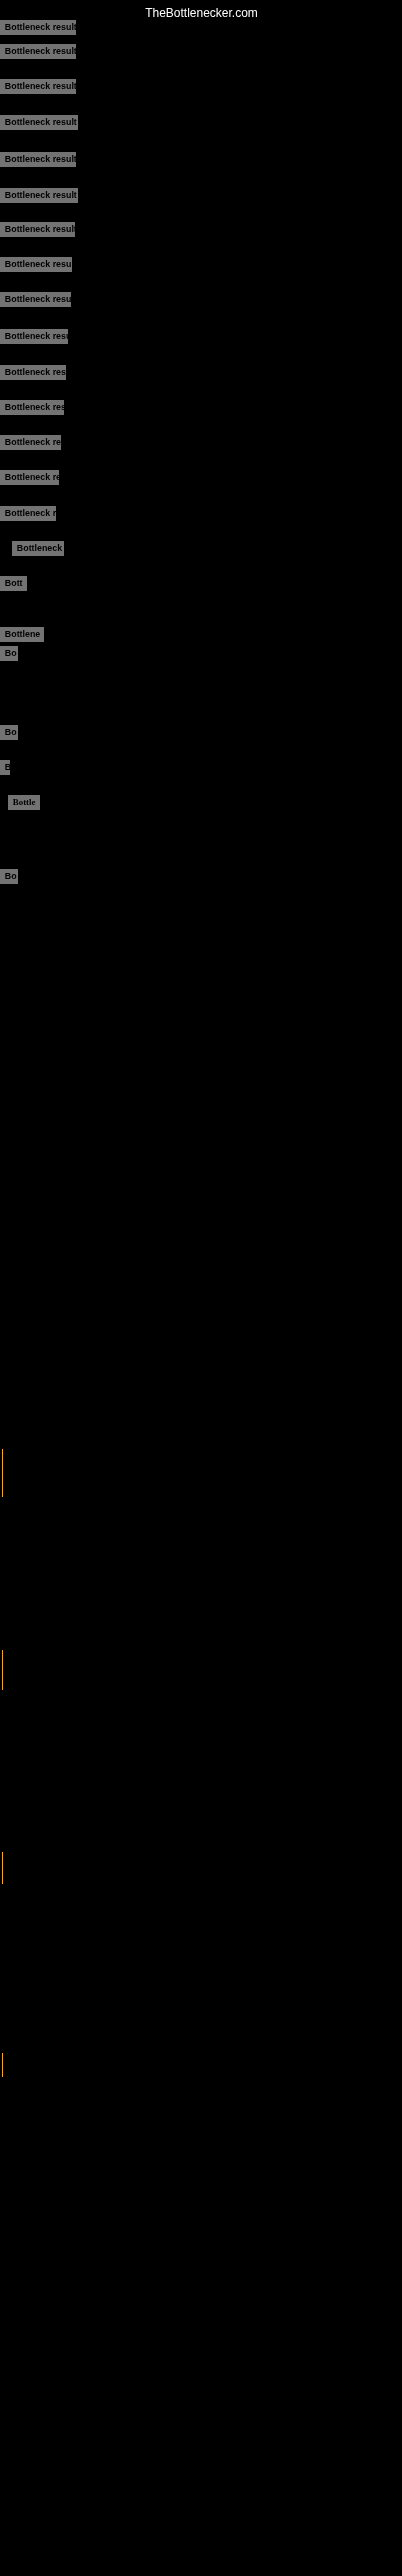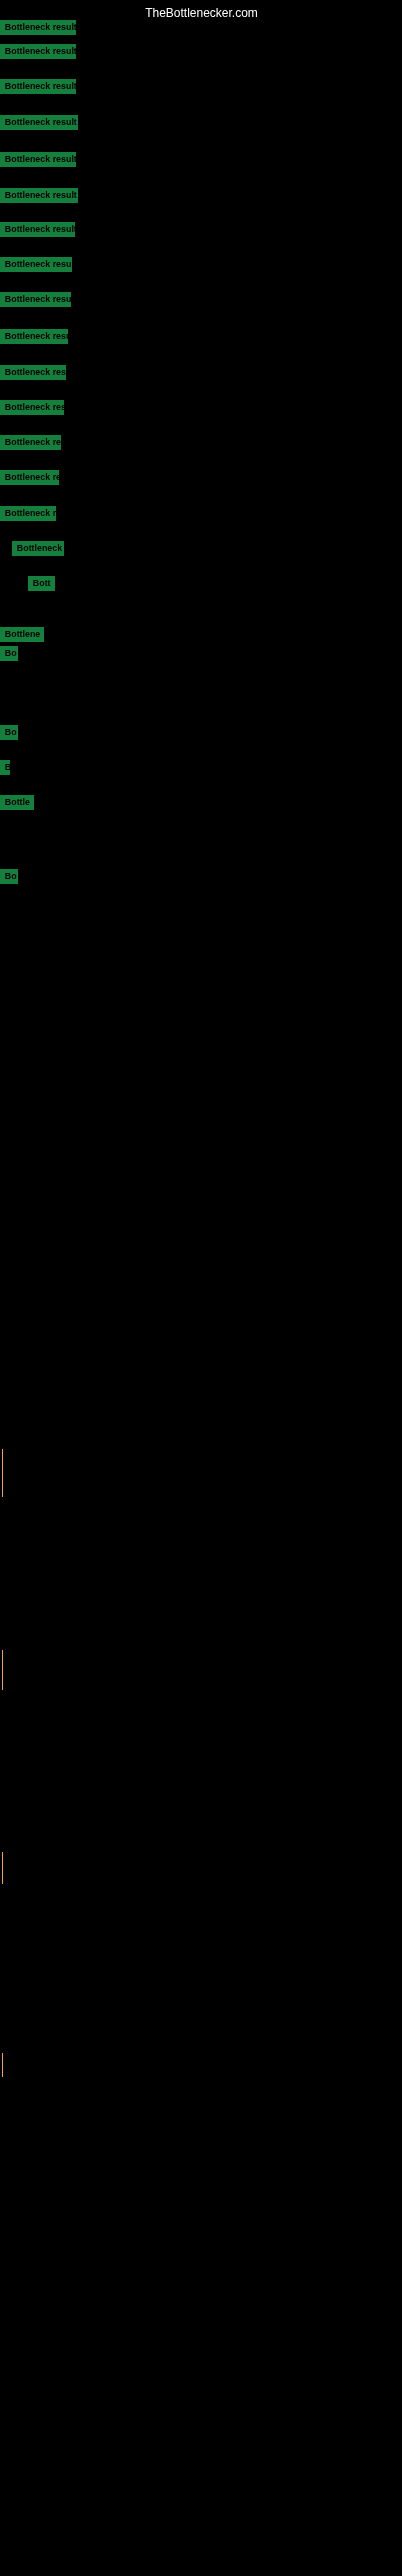--- a/index.html
+++ b/index.html
@@ -18,21 +18,21 @@
       color: #ffffff;
       font-size: 12px;
       text-align: center;
       padding: 6.4px 0;
       position: absolute;
       top: 0;
       left: 0;
       right: 0;
     }
     .bottleneck-badge {
-      background-color: #15803d;
+      background-color: #737373;
       color: #000000;
       font-size: 8.9px;
       font-weight: bold;
       padding: 2.4px 4.8px;
       display: inline-block;
       white-space: nowrap;
       overflow: hidden;
     }
     .badge-container {
       position: absolute;
@@ -60,26 +60,26 @@
     <div class="badge-container" style="top: 222px; left: 0px;"><span class="bottleneck-badge" style="max-width: 75px;">Bottleneck result</span></div>
     <div class="badge-container" style="top: 257px; left: 0px;"><span class="bottleneck-badge" style="max-width: 72px;">Bottleneck result</span></div>
     <div class="badge-container" style="top: 292px; left: 0px;"><span class="bottleneck-badge" style="max-width: 71px;">Bottleneck result</span></div>
     <div class="badge-container" style="top: 329px; left: 0px;"><span class="bottleneck-badge" style="max-width: 68px;">Bottleneck result</span></div>
     <div class="badge-container" style="top: 365px; left: 0px;"><span class="bottleneck-badge" style="max-width: 66px;">Bottleneck result</span></div>
     <div class="badge-container" style="top: 400px; left: 0px;"><span class="bottleneck-badge" style="max-width: 64px;">Bottleneck result</span></div>
     <div class="badge-container" style="top: 435px; left: 0px;"><span class="bottleneck-badge" style="max-width: 61px;">Bottleneck res</span></div>
     <div class="badge-container" style="top: 470px; left: 0px;"><span class="bottleneck-badge" style="max-width: 59px;">Bottleneck res</span></div>
     <div class="badge-container" style="top: 506px; left: 0px;"><span class="bottleneck-badge" style="max-width: 56px;">Bottleneck re</span></div>
     <div class="badge-container" style="top: 541px; left: 12px;"><span class="bottleneck-badge" style="max-width: 52px;">Bottleneck</span></div>
-    <div class="badge-container" style="top: 576px; left: 0px;"><span class="bottleneck-badge" style="max-width: 31px; margin-left: 28px;">Bott</span></div>
+    <div class="badge-container" style="top: 576px; left: 0px;"><span class="bottleneck-badge" style="max-width: 31px;">Bott</span></div>
     <div class="badge-container" style="top: 611px; left: 0px; margin-top: 16px;"><span class="bottleneck-badge" style="max-width: 44px;">Bottlene</span></div>
     <div class="badge-container" style="top: 646px; left: 0px;"><span class="bottleneck-badge" style="max-width: 17.7px;">Bo</span></div>
     <div class="badge-container" style="top: 725px; left: 0px;"><span class="bottleneck-badge" style="max-width: 17.7px;">Bo</span></div>
     <div class="badge-container" style="top: 760px; left: 0px;"><span class="bottleneck-badge" style="max-width: 9.7px;">B</span></div>
-    <div class="badge-container" style="top: 795px; left: 0px;"><span class="bottleneck-badge" style="max-width: 34px;">Bottle</span></div>
+    <div class="badge-container" style="top: 795px; left: 8px; font-family: Liberation Serif, serif;"><span class="bottleneck-badge" style="max-width: 34px;">Bottle</span></div>
     <div class="badge-container" style="top: 869px; left: 0px;"><span class="bottleneck-badge" style="max-width: 17.7px;">Bo</span></div>
   </div>
 <div id="lines-container">
     <div class="vertical-line" style="top: 1449px; height: 48px;"></div>
     <div class="vertical-line" style="top: 1650px; height: 40px;"></div>
     <div class="vertical-line" style="top: 1852px; height: 32px;"></div>
     <div class="vertical-line" style="top: 2053px; height: 24px;"></div>
   </div>
 
 

